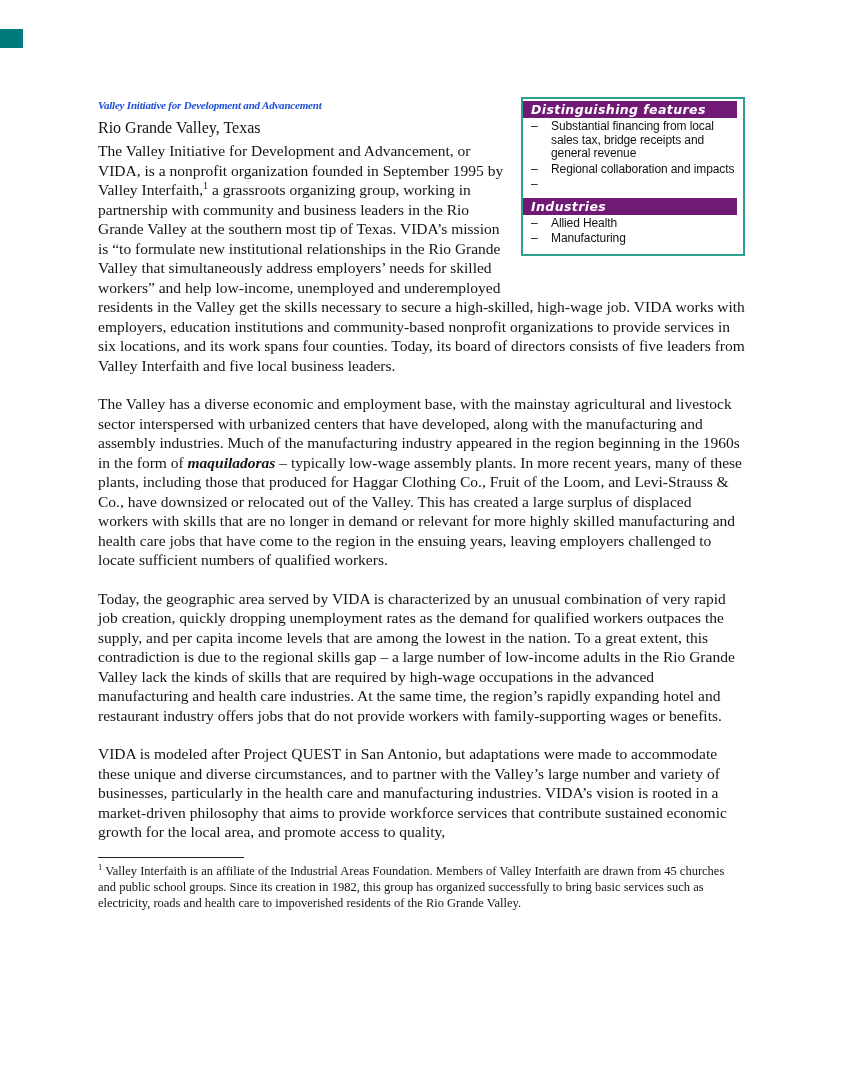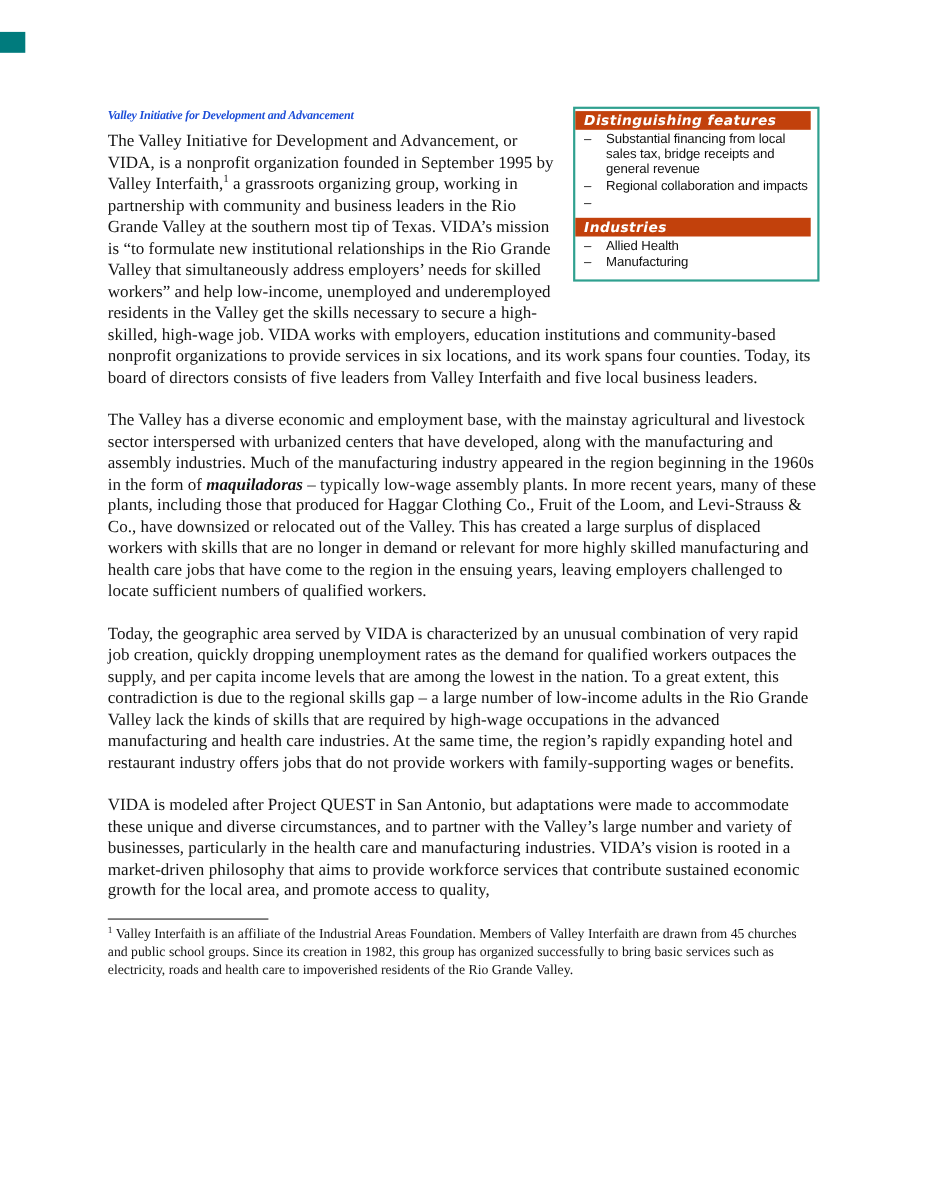--- a/index.html
+++ b/index.html
@@ -14,21 +14,21 @@
   }
   .content { position:absolute; left:98px; top:94px; width:647px; }
 
   
   .info-box {
     float:right; width:220px; border:2px solid #2FA08F; background:#fff;
     margin:3px 0 36px 14px; padding-bottom:2px;
     font-family:"Liberation Sans", sans-serif;
   }
   .box-header {
-    background:#c2410c; color:#ffffff;
+    background:#701a75; color:#ffffff;
     font-family:"DejaVu Sans", sans-serif; font-weight:bold; font-style:italic;
     font-size:12.5px; line-height:15px; padding:1px 4px 1px 8px;
     margin:2px 6px 2px 0; letter-spacing:0.4px;
   }
   .box-list { margin:1px 0 4px 0; padding:0; list-style:none;
     font-size:12px; line-height:13.5px; letter-spacing:-0.1px; color:#101010; }
   .box-item { display:flex; padding:0 4px 2px 8px; }
   .box-item .dash { width:20px; flex:none; }
   .box-item .txt { width:188px; flex:none; }
 
@@ -94,20 +94,21 @@
           <span class="txt">Allied Health</span>
         </li>
         <li class="box-item">
           <span class="dash">–</span>
           <span class="txt">Manufacturing</span>
         </li>
       </ul>
     </aside>
 
     <h1 class="title">Valley Initiative for Development and Advancement</h1>
+    <div class="subtitle">Rio Grande Valley, Texas</div>
 
 
     <p class="body first"><span>The Valley Initiative for Development and Advancement, or VIDA, is a nonprofit organization founded in September 1995 by Valley Interfaith,</span><sup class="fn">1</sup><span> a grassroots organizing group, working in partnership with community and business leaders in the Rio Grande Valley at the southern most tip of Texas. VIDA’s mission is “to formulate new institutional relationships in the Rio Grande Valley that simultaneously address employers’ needs for skilled workers” and help low-income, unemployed and underemployed residents in the Valley get the skills necessary to secure a high-skilled, high-wage job. VIDA works with employers, education institutions and community-based nonprofit organizations to provide services in six locations, and its work spans four counties. Today, its board of directors consists of five leaders from Valley Interfaith and five local business leaders.</span></p>
 
     <p class="body"><span>The Valley has a diverse economic and employment base, with the mainstay agricultural and livestock sector interspersed with urbanized centers that have developed, along with the manufacturing and assembly industries. Much of the manufacturing industry appeared in the region beginning in the 1960s in the form of </span><em>maquiladoras</em><span> – typically low-wage assembly plants. In more recent years, many of these plants, including those that produced for Haggar Clothing Co., Fruit of the Loom, and Levi-Strauss &amp; Co., have downsized or relocated out of the Valley. This has created a large surplus of displaced workers with skills that are no longer in demand or relevant for more highly skilled manufacturing and health care jobs that have come to the region in the ensuing years, leaving employers challenged to locate sufficient numbers of qualified workers.</span></p>
 
     <p class="body">Today, the geographic area served by VIDA is characterized by an unusual combination of very rapid job creation, quickly dropping unemployment rates as the demand for qualified workers outpaces the supply, and per capita income levels that are among the lowest in the nation. To a great extent, this contradiction is due to the regional skills gap – a large number of low-income adults in the Rio Grande Valley lack the kinds of skills that are required by high-wage occupations in the advanced manufacturing and health care industries. At the same time, the region’s rapidly expanding hotel and restaurant industry offers jobs that do not provide workers with family-supporting wages or benefits.</p>
 
     <p class="body">VIDA is modeled after Project QUEST in San Antonio, but adaptations were made to accommodate these unique and diverse circumstances, and to partner with the Valley’s large number and variety of businesses, particularly in the health care and manufacturing industries. VIDA’s vision is rooted in a market-driven philosophy that aims to provide workforce services that contribute sustained economic growth for the local area, and promote access to quality,</p>
 

